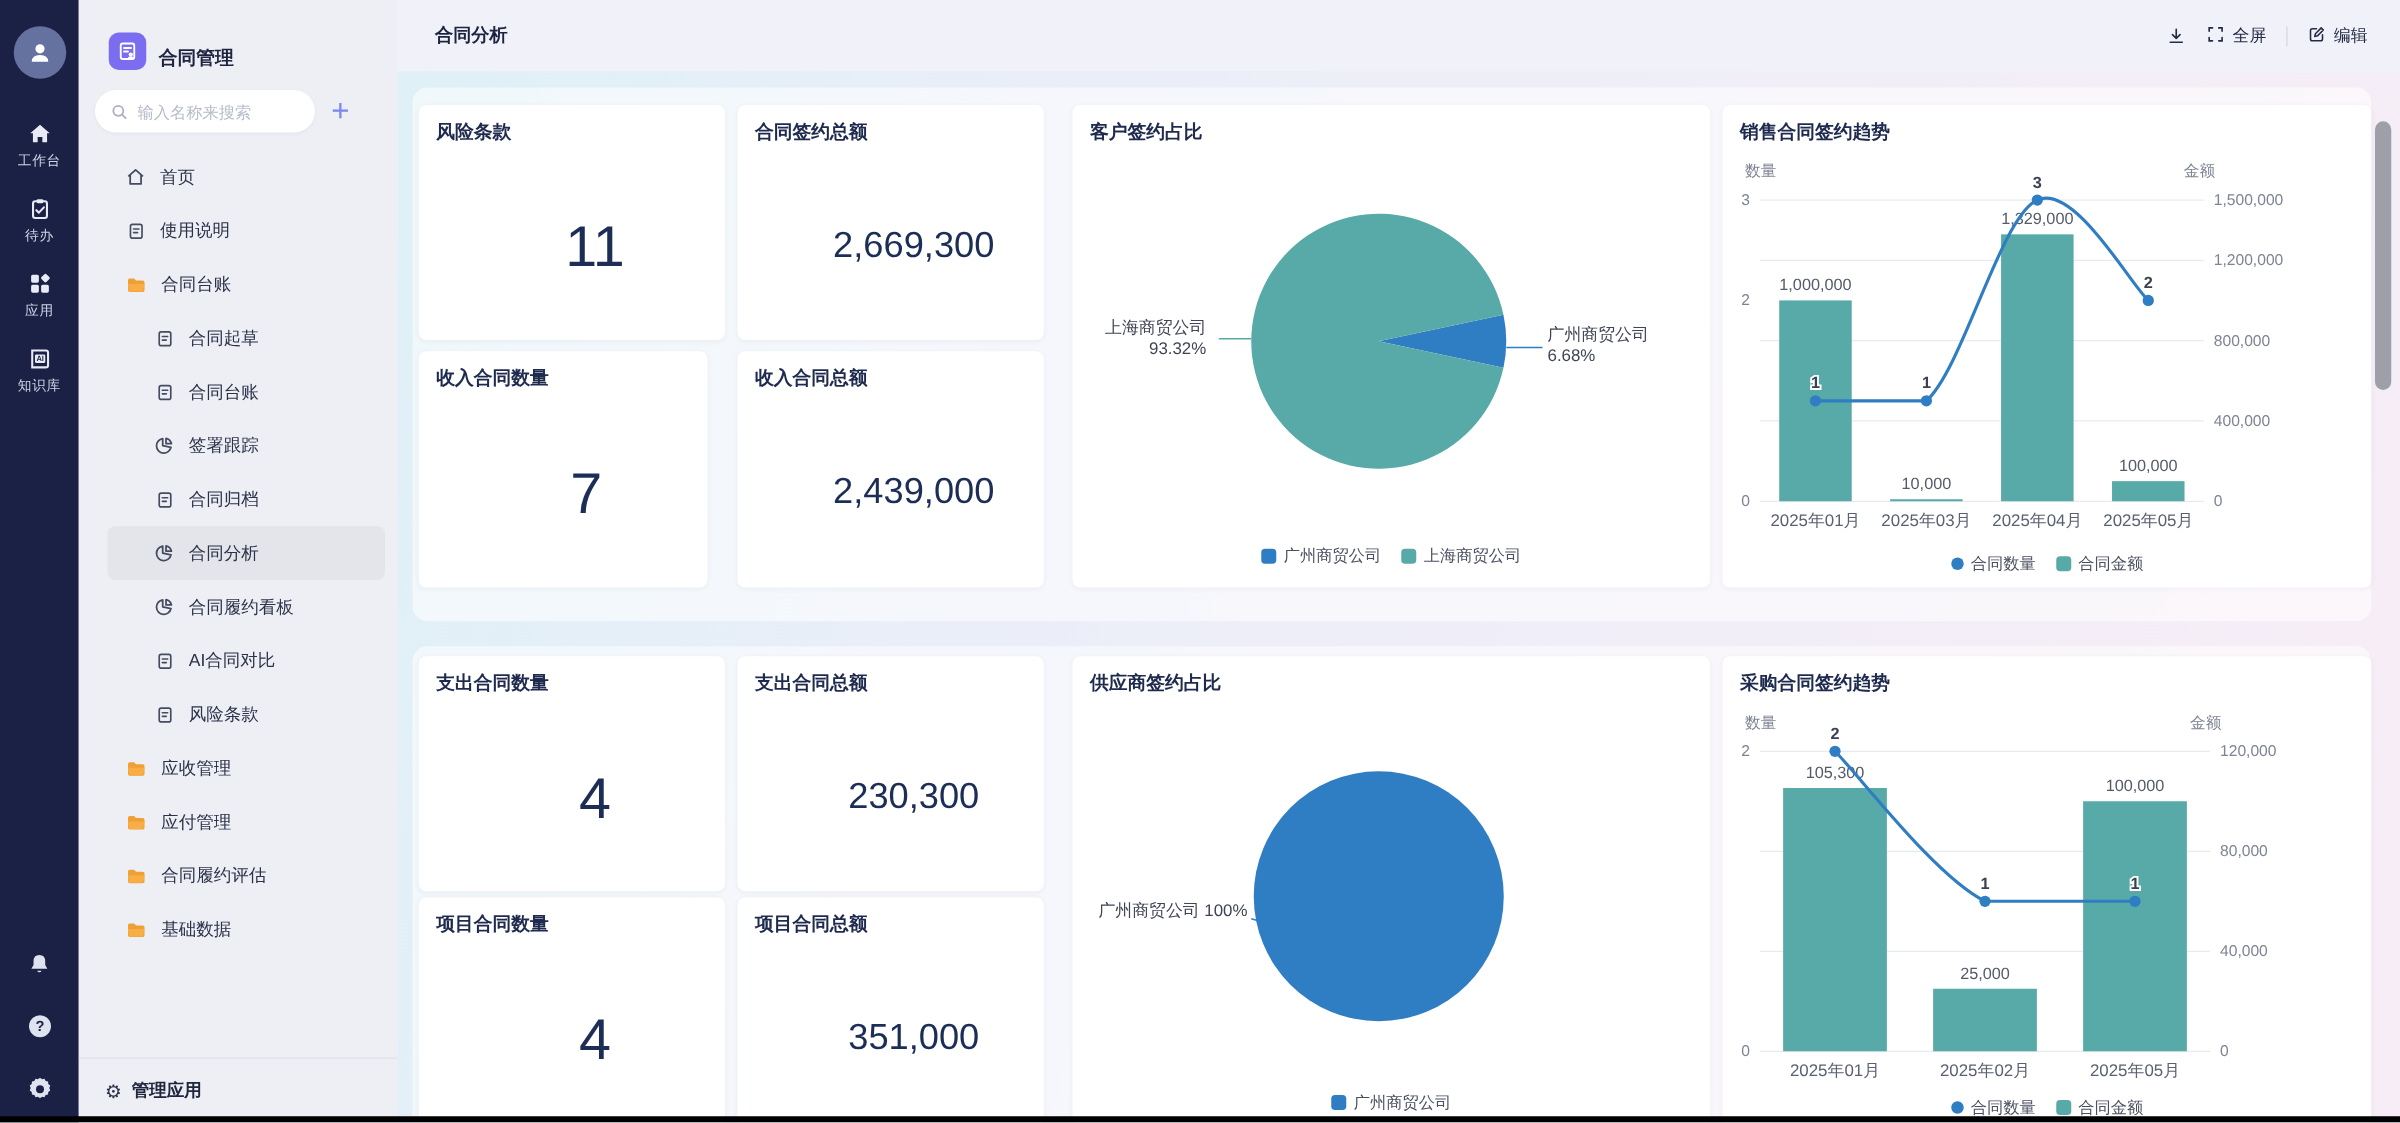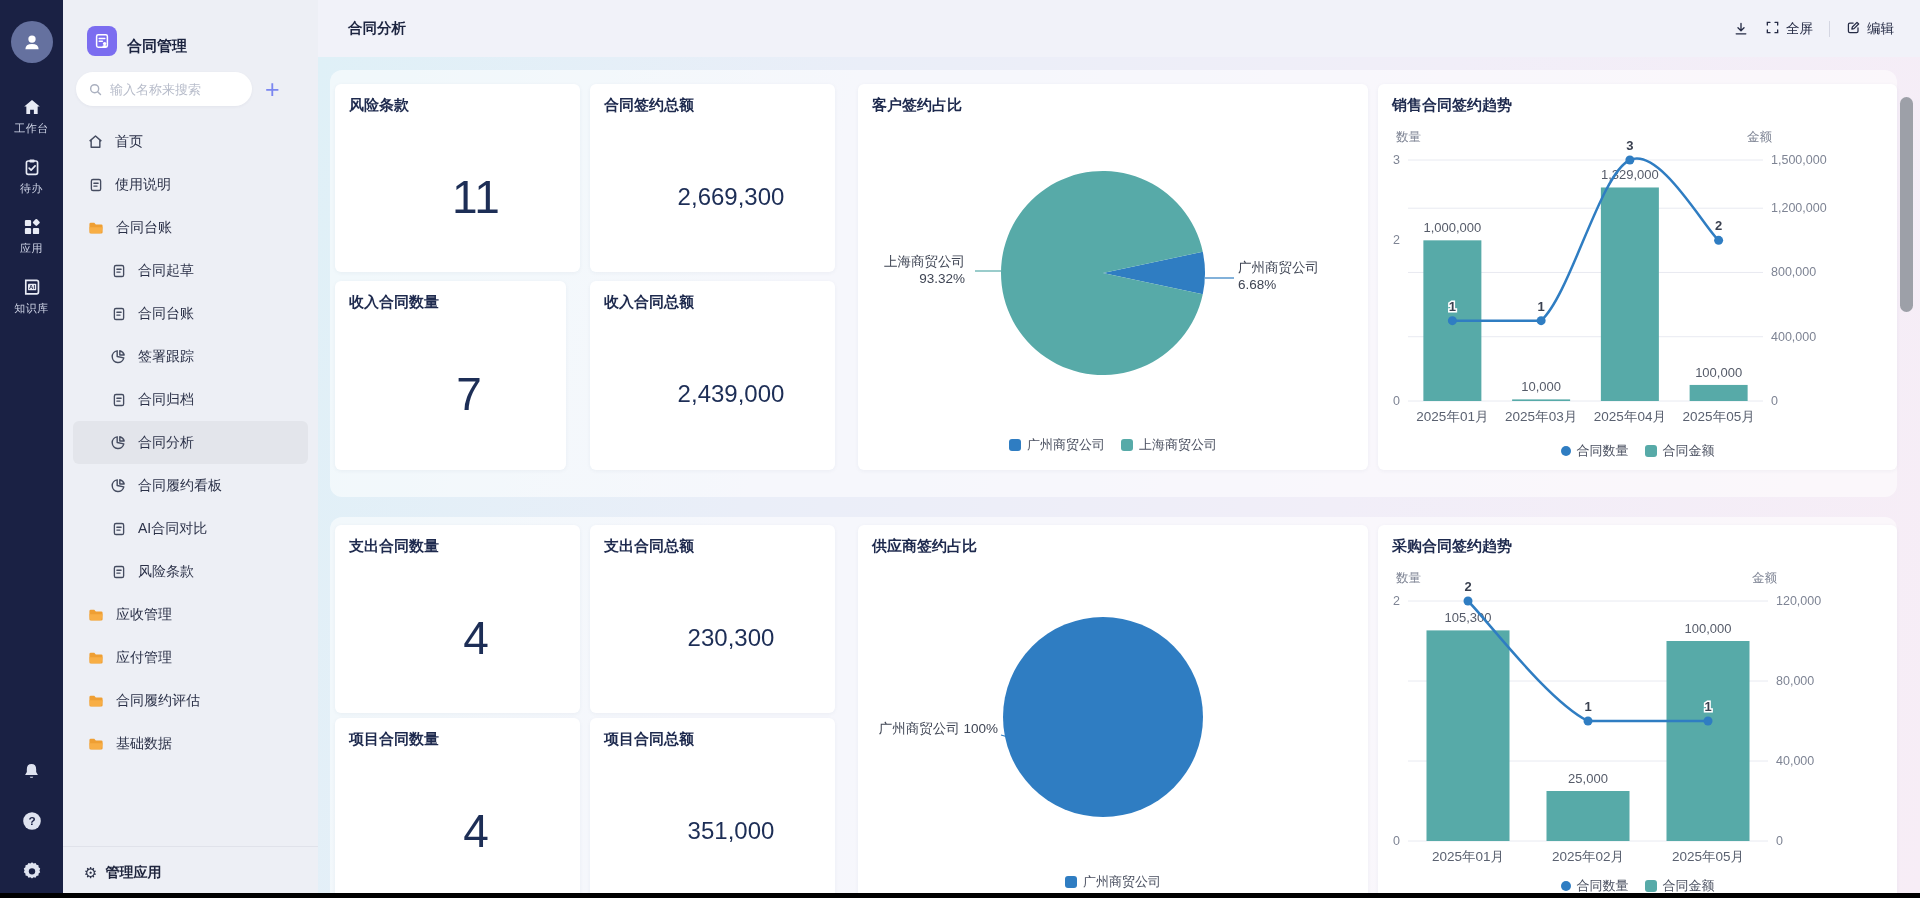--- a/index.html
+++ b/index.html
@@ -20,21 +20,21 @@
   
   .sidebar { width:255px; height:100%; background:#edeff5; flex-shrink:0; position:relative; display:flex; flex-direction:column; }
   .app-header { display:flex; align-items:flex-end; gap:10px; padding:20px 0 0 24px; height:56px; }
   .app-icon { width:30px; height:30px; border-radius:8px; background:#7b6df0; display:flex; align-items:center; justify-content:center; }
   .app-title { font-size:15px; font-weight:700; color:#1c2440; }
   .search-row { display:flex; align-items:center; margin:16px 8px 6px 13px; gap:9px; }
   .search-pill { flex:0 0 172px; height:34px; background:#fff; border-radius:17px; display:flex; align-items:center; padding:0 12px; box-shadow:0 1px 3px rgba(60,70,110,.06); }
   .search-pill input { border:none; outline:none; background:transparent; font-size:13px; width:130px; color:#1d4ed8; margin-left:7px; font-family:inherit; }
   .search-pill input::placeholder { color:#b7bcca; }
   .plus-btn { color:#7b87f0; font-size:25px; font-weight:300; line-height:1; cursor:pointer; padding:0 4px; }
-  .menu { flex:1; overflow:hidden; padding-top:8px; }
+  .menu { flex:1; overflow:hidden; padding-top:8px;margin-left:13px; }
   .menu-item { height:43px; display:flex; align-items:center; font-size:14px; color:#2b3148; cursor:pointer; }
   .menu-item .mi-ic { flex:0 0 17px; margin-right:11px; display:flex; align-items:center; justify-content:center; }
   .menu-item.lv0 { padding-left:24px; }
   .menu-item.lv1 { padding-left:47px; }
   .menu-item.selected { background:#e3e5eb; border-radius:6px; margin:0 10px; }
   .menu-item.selected.lv1 { padding-left:37px; }
   .sidebar-footer { height:52px; border-top:1px solid #e0e2ea; display:flex; align-items:center; gap:8px; padding-left:21px; font-size:14px; font-weight:600; color:#20263e; cursor:pointer; }
   .gear-glyph { font-size:15px; color:#2b3148; }
 
   
@@ -47,21 +47,21 @@
 
   .canvas { position:relative; flex:1; overflow:hidden;
     background:linear-gradient(105deg,#dff0f7 0%,#eaeef8 30%,#f1eef8 62%,#f7edf6 100%); }
   .panel { position:absolute; background:rgba(255,255,255,.55); border-radius:12px; }
   .panel1 { left:12px; top:13px; width:1567px; height:427px; }
   .panel2 { left:12px; top:460px; width:1567px; height:430px; }
   .card { position:absolute; background:#fff; border-radius:6px; box-shadow:0 1px 4px rgba(40,50,90,.05); }
   .card-title { position:absolute; left:14px; top:12px; font-size:15px; font-weight:700; color:#1e2a4e; z-index:2; }
   .kpi-value { position:absolute; left:0; right:0; top:60%; transform:translateY(-50%); text-align:center; color:#1d2e56;padding-left:37px; }
   .kpi-big { font-size:46px; font-weight:500; }
-  .kpi-med { font-size:24px; font-weight:500; }
+  .kpi-med { font-size:29px; font-weight:500; }
   .chart-svg { position:absolute; left:0; top:0; }
   .legend { position:absolute; left:0; right:0; display:flex; justify-content:center; align-items:center; gap:16px; font-size:13px; color:#4a5060; }
   .legend-item { display:flex; align-items:center; gap:6px; cursor:pointer; }
   .lg-square { width:12px; height:12px; border-radius:3px; }
   .lg-dot { width:10px; height:10px; border-radius:50%; }
 
   .scroll-thumb { position:absolute; right:7px; top:40px; width:13px; height:215px; background:#9da0a8; border-radius:7px; cursor:pointer; z-index:50; }
   .bottom-bar { position:absolute; left:0; bottom:0; width:1920px; height:5px; background:#000; z-index:99; }
 </style>
 </head>

